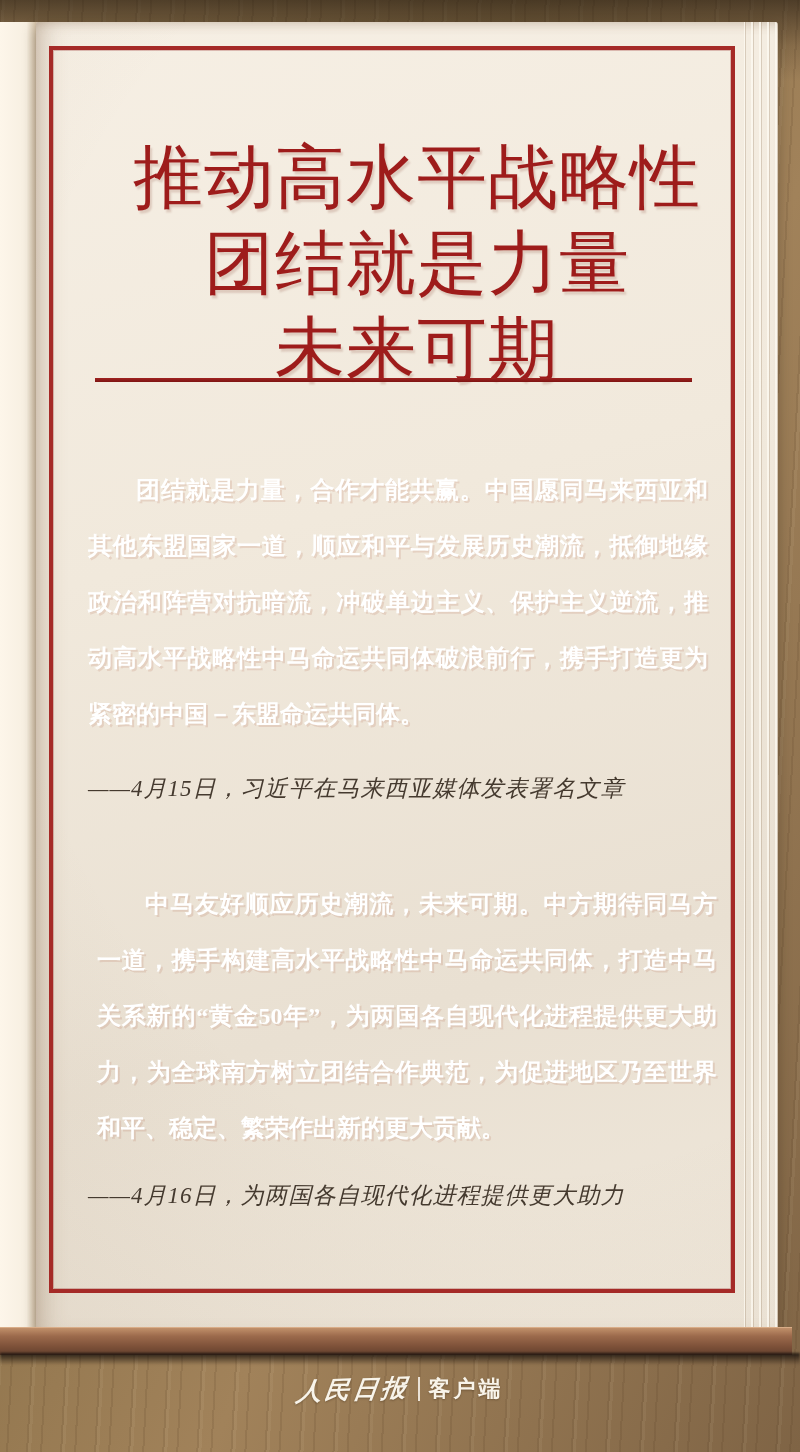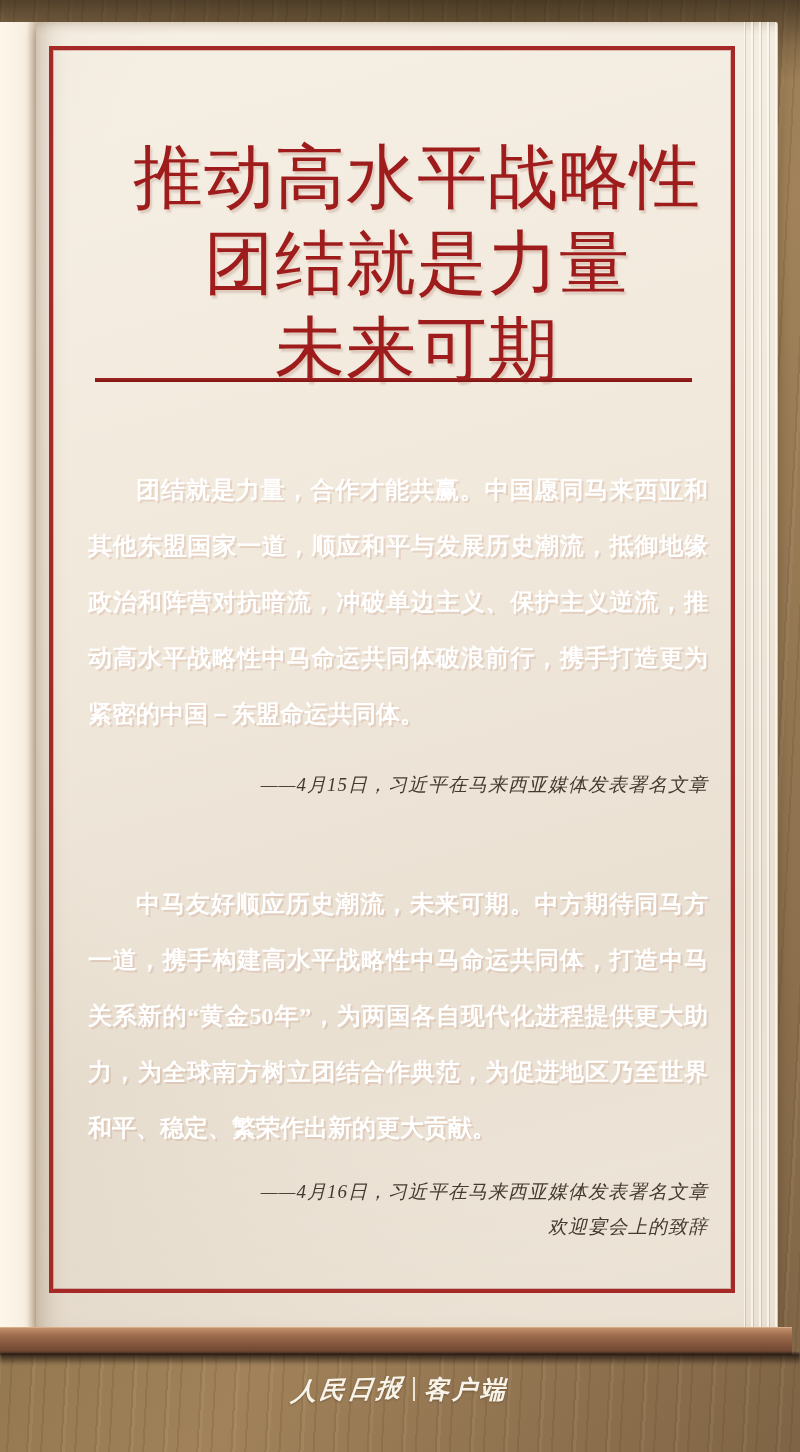--- a/index.html
+++ b/index.html
@@ -72,46 +72,45 @@
     position:absolute;left:95px;top:378px;width:597px;height:4px;
     background:linear-gradient(to bottom,#a02321,#7e1412);
   }
   .quote{
     position:absolute;left:88px;width:620px;
     font-weight:700;font-size:24px;line-height:56px;
     color:#ffffff;text-align:justify;text-indent:2em;
     text-shadow:2px 2px 0 rgba(160,70,45,0.14);
   }
   .quote-1{top:438px;}
-  .quote-2{top:852px;}
+  .quote-2{top:852px;margin-left:9px;}
   .attribution{
-    position:absolute;left:88px;width:620px;text-align:right;
-    font-style:italic;font-weight:500;font-size:19px;line-height:35px;
+    position:absolute;left:88px;width:620px;text-align:left;
+    font-style:italic;font-weight:500;font-size:23px;line-height:35px;
     color:#453a2f;letter-spacing:1px;
   }
   .attribution-1{top:748px;}
   .attribution-2{top:1155px;}
 
   
   .footer-logo{
     position:absolute;left:0;top:1372px;width:800px;height:34px;
     display:flex;align-items:center;justify-content:center;gap:9px;
     color:#f8f4ea;
   }
   .brand-script{
     font-family:"DejaVu Serif",serif;font-style:italic;font-weight:700;
     font-size:25px;letter-spacing:3px;transform:skewX(-9deg) rotate(-2deg);
     text-shadow:0 1px 2px rgba(60,40,20,0.4);
   }
   .brand-bar{width:2px;height:24px;background:rgba(250,246,238,0.85);}
   .brand-suffix{
     font-family:"Liberation Sans","DejaVu Sans",sans-serif;font-weight:700;
-    font-size:25px;letter-spacing:3px;
+    font-size:22px;letter-spacing:3px;
     text-shadow:0 1px 2px rgba(60,40,20,0.4);
-    font-style:italic;
   }
 </style>
 </head>
 <body>
 
 <div id="canvas">
 
   <div class="table-shade"></div>
 
   <div class="under-page"></div>
@@ -133,22 +132,21 @@
 
   <div class="divider"></div>
 
   <p class="quote quote-1">团结就是力量，合作才能共赢。中国愿同马来西亚和其他东盟国家一道，顺应和平与发展历史潮流，抵御地缘政治和阵营对抗暗流，冲破单边主义、保护主义逆流，推动高水平战略性中马命运共同体破浪前行，携手打造更为紧密的中国－东盟命运共同体。</p>
 
   <p class="attribution attribution-1">——4月15日，习近平在马来西亚媒体发表署名文章</p>
 
   <p class="quote quote-2">中马友好顺应历史潮流，未来可期。中方期待同马方一道，携手构建高水平战略性中马命运共同体，打造中马关系新的“黄金50年”，为两国各自现代化进程提供更大助力，为全球南方树立团结合作典范，为促进地区乃至世界和平、稳定、繁荣作出新的更大贡献。</p>
 
   <p class="attribution attribution-2">
-    <span>——4月16日，习近平在马来西亚媒体发表署名文章</span><br>
-    <span>欢迎宴会上的致辞</span>
+    <span>——4月16日，为两国各自现代化进程提供更大助力</span><br>
   </p>
 
   <div class="footer-logo">
     <span class="brand-script">人民日报</span>
     <span class="brand-bar"></span>
     <span class="brand-suffix">客户端</span>
   </div>
 
 </div>
 

